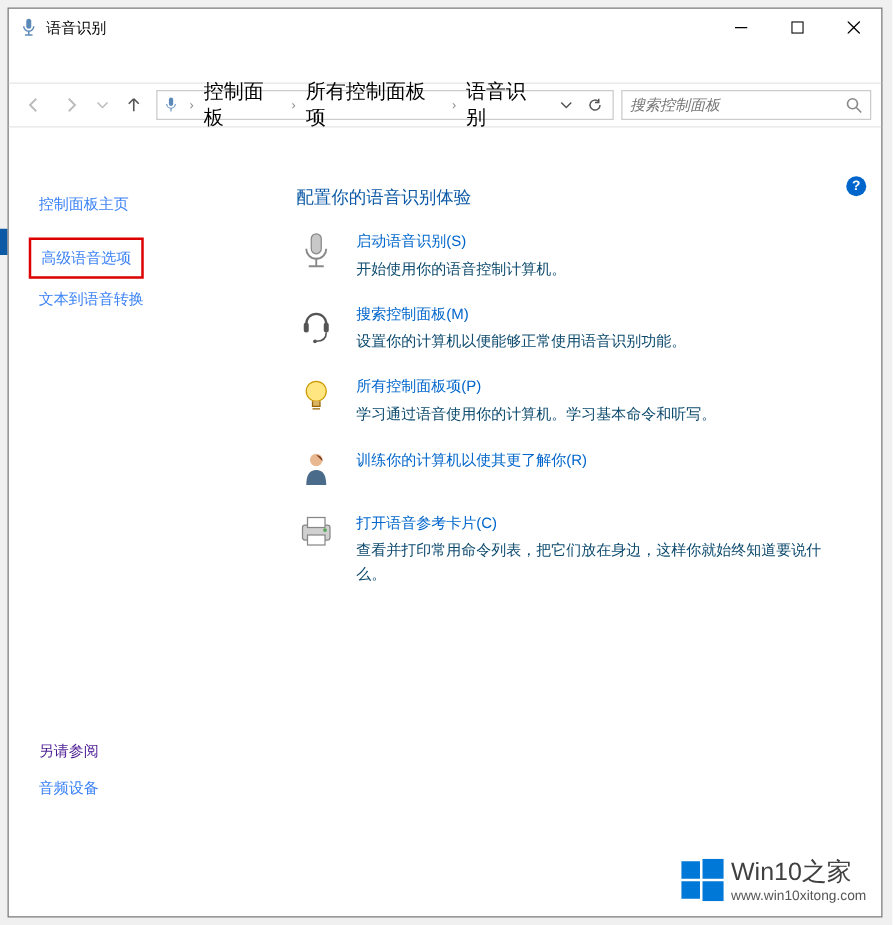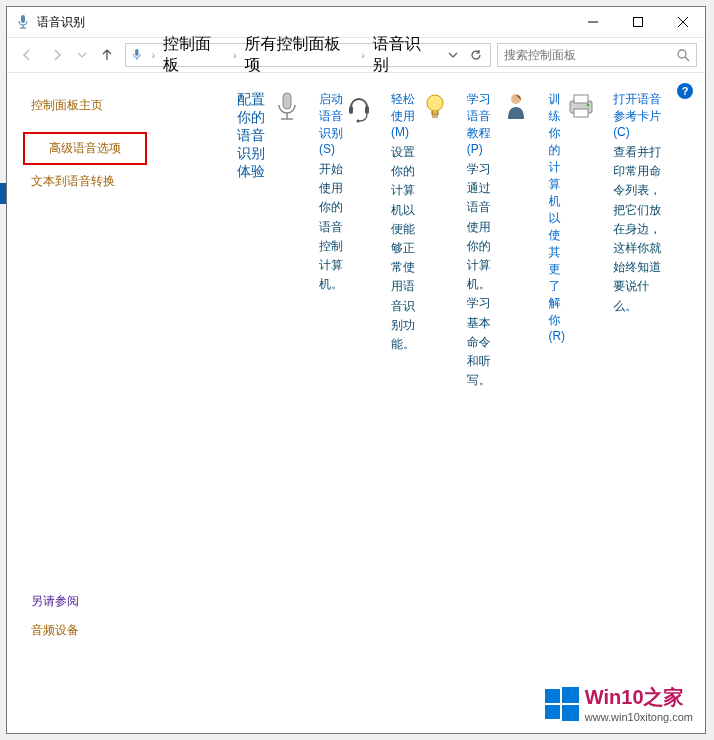--- a/index.html
+++ b/index.html
@@ -1,18 +1,18 @@
 <!DOCTYPE html>
 <html><head>
 <meta charset="utf-8">
 <style>
   * { box-sizing: border-box; margin: 0; padding: 0; }
   body { font-family: "Microsoft YaHei", "Segoe UI", sans-serif; font-size: 12px; background: #fff; }
   .outer { width: 714px; height: 740px; position: relative; background: #f0f0f0; padding: 6px; }
-  .window { width: 700px; height: 728px; background: #fff; border: 1px solid #777; position: relative; display: flex; flex-direction: column; }
+  .window { width: 700px; height: 728px; background: #fff; border: 1px solid #777; position: relative; display: flex; flex-direction: column; gap: 29px; }
   .marker-left { position: absolute; left: 0; top: 183px; width: 11px; height: 21px; background: #0c5aa6; }
 
   
   .titlebar { height: 30px; display: flex; align-items: center; padding-left: 8px; }
   .titlebar .mic-icon { width: 16px; height: 16px; margin-right: 6px; }
   .titlebar .title { flex: 1; font-size: 12px; color: #000; }
   .tbtns { display: flex; }
   .tbtn { width: 45px; height: 30px; display: flex; align-items: center; justify-content: center; color: #000; }
   .tbtn svg { width: 10px; height: 10px; }
 
@@ -20,49 +20,49 @@
   .navbar { height: 36px; border-top: 1px solid #e5e5e5; border-bottom: 1px solid #e5e5e5; display: flex; align-items: center; padding: 0 8px; gap: 6px; }
   .navbtn { width: 24px; height: 24px; display: flex; align-items: center; justify-content: center; color: #bbb; }
   .navbtn.active { color: #555; }
   .addrbox { flex: 1; display: flex; align-items: center; height: 24px; border: 1px solid #ccc; padding: 0 4px; gap: 4px; }
   .addrbox .mic-small { width: 14px; height: 14px; }
   .crumb { font-size: 16px; color: #000; }
   .crumb-sep { color: #888; font-size: 10px; padding: 0 4px; }
   .addr-spacer { flex: 1; }
   .addr-ctrl { width: 20px; display: flex; justify-content: center; color: #555; }
   .searchbox { width: 200px; height: 24px; border: 1px solid #ccc; display: flex; align-items: center; padding: 0 6px; }
-  .searchbox input { flex: 1; border: none; outline: none; font-size: 12px; color: #999; background: transparent; }
+  .searchbox input { flex: 1; border: none; outline: none; font-size: 12px; color: #999; font-style: italic; background: transparent; }
   .searchbox .search-icon { color: #888; }
 
   
   .body { flex: 1; display: flex; position: relative; }
   .help-icon { position: absolute; right: 12px; top: 10px; width: 16px; height: 16px; border-radius: 50%; background: #0066cc; color: #fff; font-size: 11px; display: flex; align-items: center; justify-content: center; font-weight: bold; }
 
   
   .sidebar { width: 210px; padding: 18px 16px; display: flex; flex-direction: column; }
   .sidebar-top { flex: 1; }
-  .sidebar-link { color: #a16207; font-size: 12px; padding: 4px 8px; margin: 2px 0; cursor: pointer; }
-  .sidebar-link.highlighted { border: 2px solid #d00; padding: 6px 24px; display: inline-block; }
+  .sidebar-link { color: #3b82f6; font-size: 12px; padding: 4px 8px; margin: 2px 0; cursor: pointer; }
+  .sidebar-link.highlighted { border: 2px solid #d00; padding: 6px 8px; display: inline-block; }
   .sidebar-bottom { padding-bottom: 70px; }
   .see-also { color: #4c1d95; font-size: 12px; padding: 4px 8px; margin-bottom: 4px; }
 
   
-  .main { flex: 1; padding: 18px 32px 12px 20px; display: flex; flex-direction: row; }
+  .main { flex: 1; padding: 18px 32px 12px 20px; display: flex; flex-direction: column; }
   .main-heading { color: #0c5aa6; font-size: 14px; margin-bottom: 18px; }
   .item { display: flex; gap: 16px; margin-bottom: 18px; }
   .item-icon { width: 32px; height: 32px; flex-shrink: 0; display: flex; align-items: flex-start; justify-content: center; }
   .item-text { flex: 1; }
   .item-link { color: #0066cc; font-size: 12px; cursor: pointer; }
   .item-desc { color: #0c4a6e; font-size: 12px; margin-top: 4px; line-height: 1.6; }
 
   
   .watermark { position: absolute; right: 12px; bottom: 10px; display: flex; align-items: center; gap: 6px; }
   .wm-logo { width: 34px; height: 34px; }
   .wm-text { text-align: left; }
-  .wm-big { font-size: 20px; color: #be185d; font-weight: 700; }
+  .wm-big { font-size: 20px; color: #404040; font-weight: 400; }
   .wm-small { font-size: 11px; color: #555; }
 </style>
 </head>
 <body>
 
 <div class="outer">
   <div class="marker-left"></div>
   <div class="window">
 
     <div class="titlebar">
@@ -188,35 +188,35 @@
           <div class="item-icon">
             <svg width="28" height="32" viewBox="0 0 28 32">
               <path d="M6 16a8 8 0 0 1 16 0" stroke="#555" fill="none" stroke-width="1.8"></path>
               <rect x="4" y="15" width="4" height="8" rx="2" fill="#555"></rect>
               <rect x="20" y="15" width="4" height="8" rx="2" fill="#555"></rect>
               <path d="M22 23 Q22 30 14 30" stroke="#555" fill="none" stroke-width="1.3"></path>
               <circle cx="13" cy="30" r="1.5" fill="#555"></circle>
             </svg>
           </div>
           <div class="item-text">
-            <div class="item-link">轻松使用(M)</div>
+            <div class="item-link">搜索控制面板(M)</div>
             <div class="item-desc">设置你的计算机以便能够正常使用语音识别功能。</div>
           </div>
         </div>
 
         <div class="item">
           <div class="item-icon">
             <svg width="28" height="32" viewBox="0 0 28 32">
               <circle cx="14" cy="12" r="8" fill="#ffe680" stroke="#cc9900"></circle>
               <path d="M11 20 L11 24 L17 24 L17 20" fill="#d9b366" stroke="#996600"></path>
               <line x1="11" y1="26" x2="17" y2="26" stroke="#996600" stroke-width="1"></line>
             </svg>
           </div>
           <div class="item-text">
-            <div class="item-link">学习语音教程(P)</div>
+            <div class="item-link">所有控制面板项(P)</div>
             <div class="item-desc">学习通过语音使用你的计算机。学习基本命令和听写。</div>
           </div>
         </div>
 
         <div class="item">
           <div class="item-icon">
             <svg width="28" height="32" viewBox="0 0 28 32">
               <circle cx="14" cy="8" r="5" fill="#e8b890"></circle>
               <path d="M14 4 a5 5 0 0 1 5 5" fill="#804020"></path>
               <path d="M6 28 Q6 16 14 16 Q22 16 22 28 Z" fill="#4a6b8a"></path>

